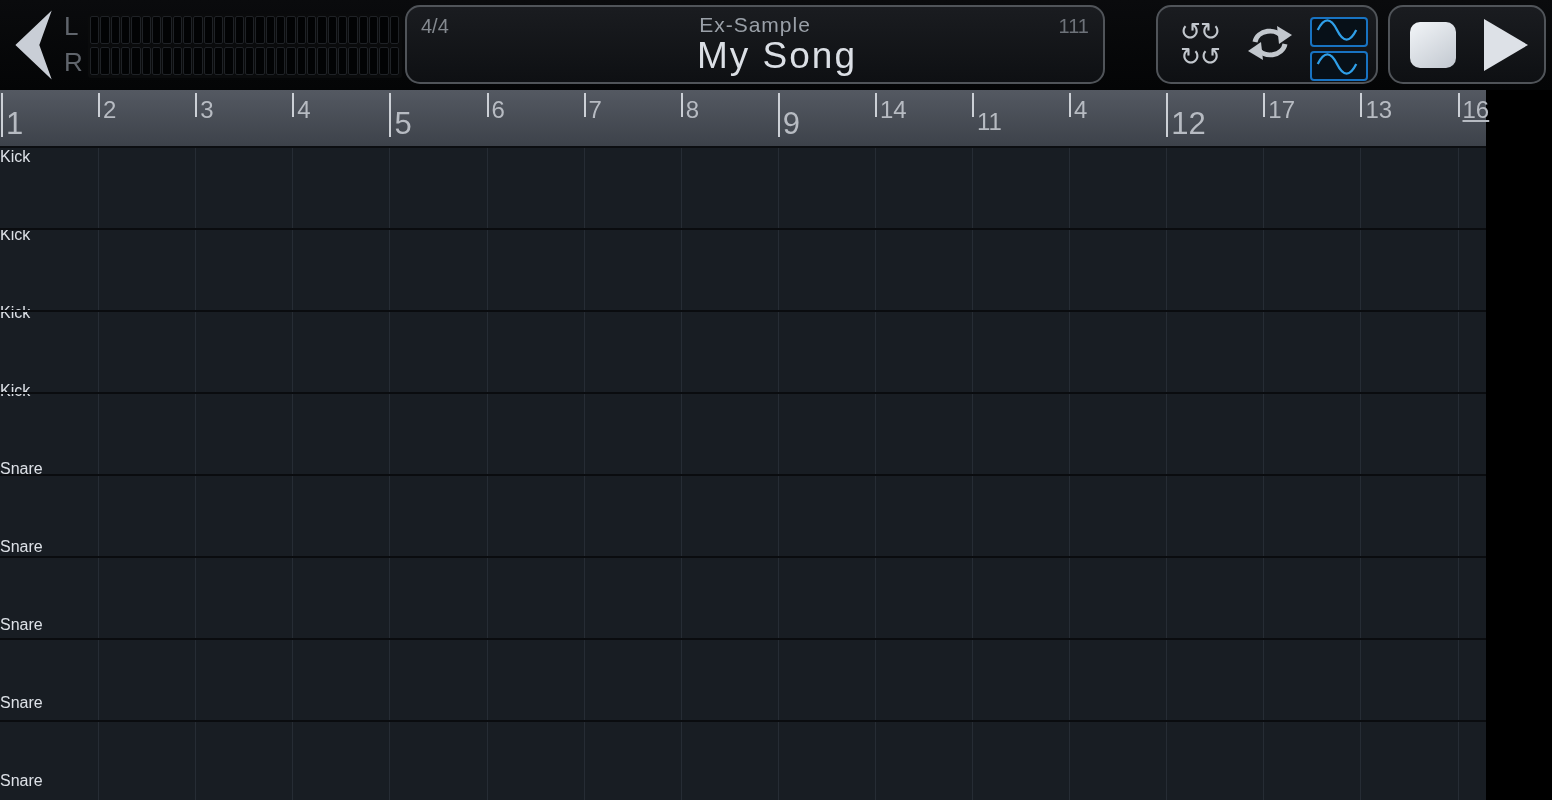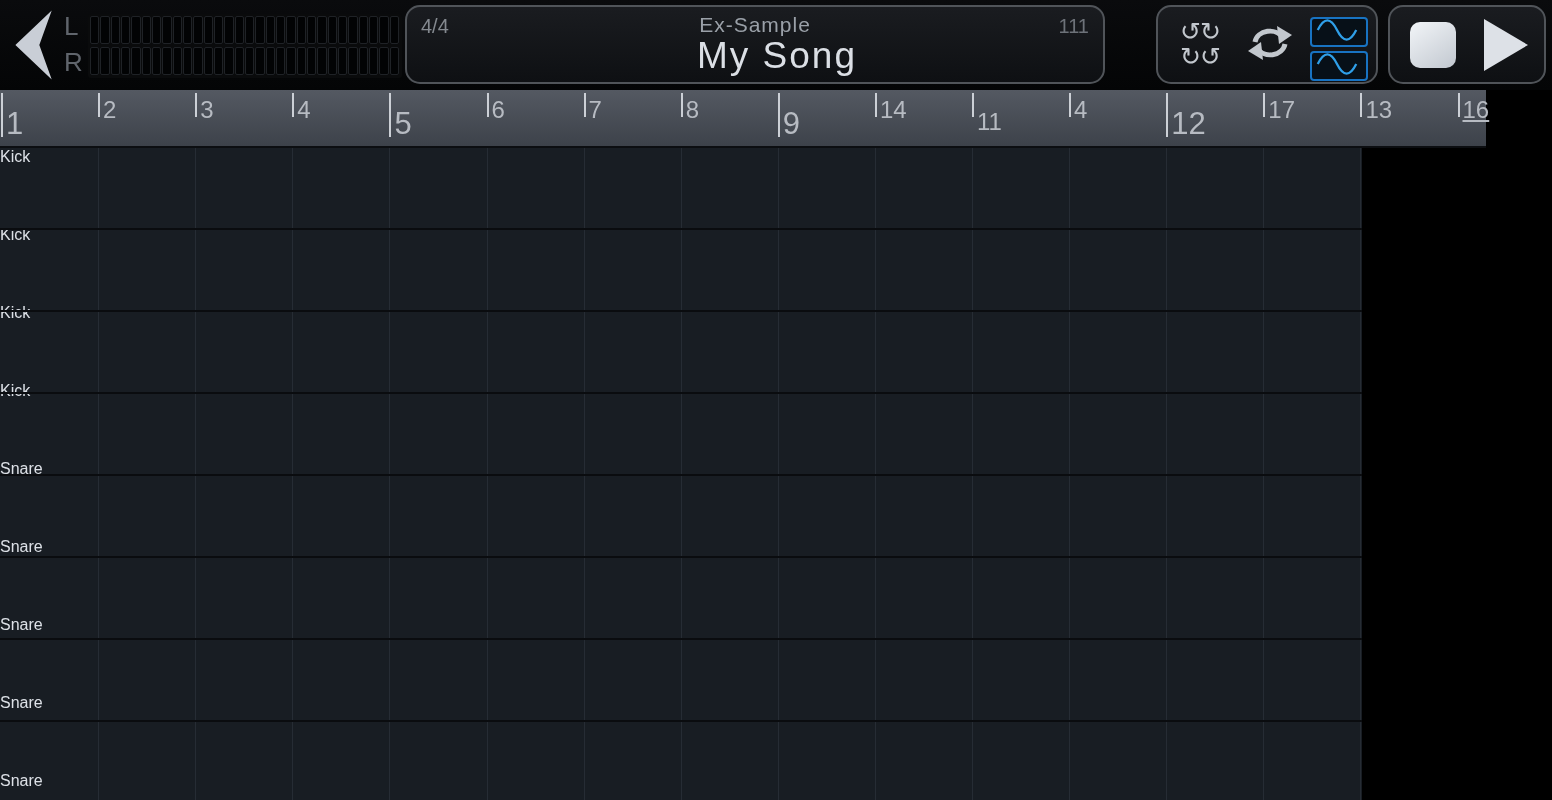--- a/index.html
+++ b/index.html
@@ -39,21 +39,21 @@
   
   .ruler{position:absolute;left:0;top:90px;width:1486px;height:58px;cursor:pointer;
          background:linear-gradient(#545962,#3d424a);border-bottom:2px solid #0c0e11;box-sizing:border-box;}
   .tick{position:absolute;top:3px;width:2px;background:#ccd0d6;}
   .tick.minor{height:24px;}
   .tick.major{height:44px;}
   .barnum{position:absolute;color:#b7bbc2;font-weight:300;}
   .barnum.minor{top:6px;font-size:24px;}
   .barnum.major{top:16px;font-size:31px;}
   
-  .arrange{position:absolute;left:0;top:148px;width:1362px;height:652px;background:#181d23;overflow:hidden;}
+  .arrange{position:absolute;left:0;top:148px;width:1486px;height:652px;background:#181d23;overflow:hidden;}
   .gridline{position:absolute;top:0;bottom:0;width:1px;background:#262c34;}
   .trackrow{position:absolute;left:0;width:100%;height:82px;border-bottom:2px solid #0a0c0f;box-sizing:border-box;}
   .playhead{position:absolute;left:0;top:0;width:3px;height:100%;z-index:6;
             background:linear-gradient(#ff2fa8 0%,#c station 0;}
   .playhead{background:linear-gradient(#ff2fa8 0%,#d22a9a 26%,#6b2a86 42%,#3a2058 100%);}
   .clip{position:absolute;border:2px solid;border-radius:13px;box-sizing:border-box;overflow:hidden;z-index:3;cursor:pointer;}
   .clip .label{position:absolute;top:4px;left:9px;font-size:17px;color:#e9ecf1;z-index:4;
                text-shadow:0 1px 3px #000;letter-spacing:.5px;white-space:nowrap;}
   .layer{position:absolute;}
   

